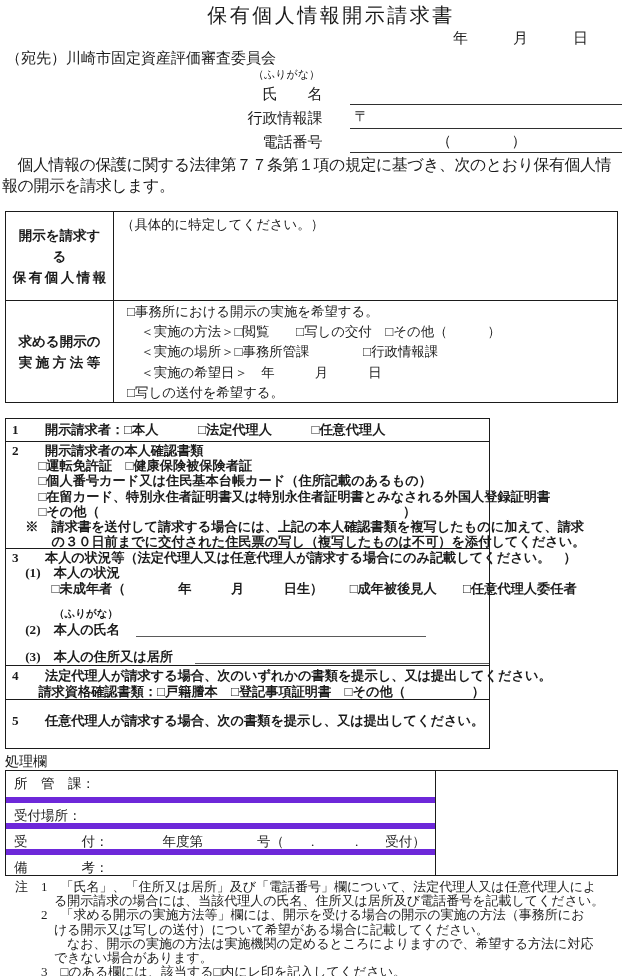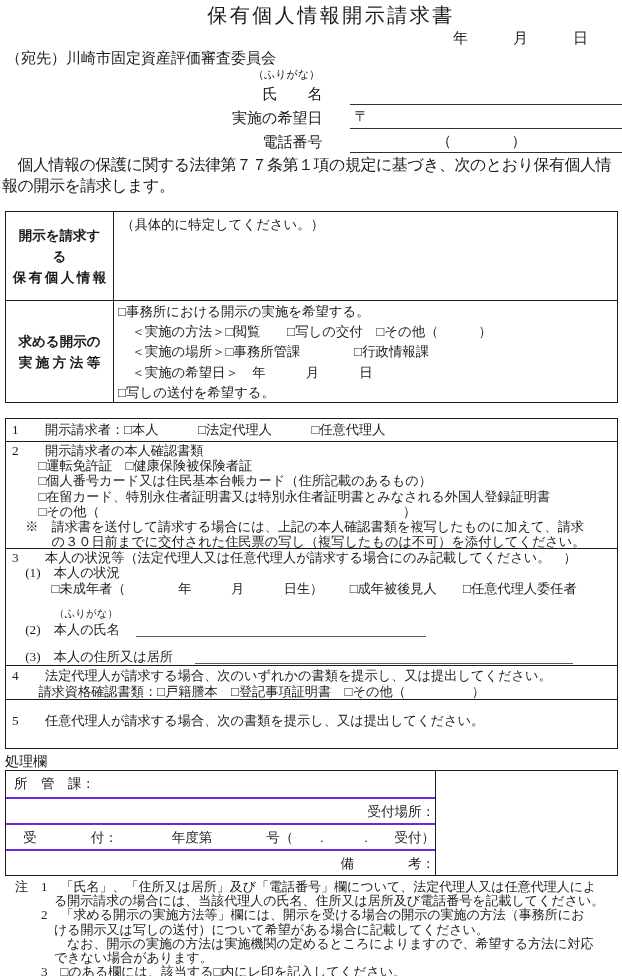--- a/index.html
+++ b/index.html
@@ -22,60 +22,60 @@
   .intro { margin-top:2px; padding-left:2px; font-size:16px; letter-spacing:-0.5px; line-height:20.5px; }
   .t1 { margin:15px 0 0 5px; width:613px; border:1.5px solid #1b1b1b; }
   .t1row { display:flex; }
   .t1row.r2 { border-top:1px solid #1b1b1b; }
   .r1 { height:88px; } .r2 { height:102px; }
   .t1h { width:108px; border-right:1px solid #1b1b1b; display:flex; flex-direction:column; justify-content:center; align-items:center; font-size:13.5px; line-height:21px;font-weight:bold; }
   .ls2 { letter-spacing:2.5px; text-indent:2.5px; }
   .ls3 { letter-spacing:3.5px; text-indent:3.5px; }
   .t1c { flex:1; font-size:13.4px; }
   .t1c.note { padding:4px 0 0 7px; }
-  .t1c.methods { padding:1px 0 0 4px; line-height:20.2px; }
-  .t2 { margin:15px 0 0 5px; width:613px; border:1.5px solid #1b1b1b; font-size:13.2px; }
+  .t1c.methods { padding:1px 0 0 4px; line-height:20.2px;margin-left:9px; }
+  .t2 { margin:15px 0 0 5px; width:485px; border:1.5px solid #1b1b1b; font-size:13.2px;font-weight:bold; }
   .sec { padding-left:6px; }
   .sec + .sec { border-top:1px solid #1b1b1b; }
   .s1 { height:22px; line-height:21px; }
   .s2 { height:107px; line-height:15.2px; padding-top:1px; }
   .s3 { height:117px; line-height:15.4px; padding-top:1px; }
   .s4 { height:34px; line-height:15.5px; padding-top:2px; }
   .s5 { height:49px; line-height:15.5px; padding-top:13px; }
   .gap12 { height:12px; } .gap10 { height:10px; }
   .small-label { font-size:10.5px; line-height:12px; }
   .frow3 { display:flex; align-items:flex-end; height:17px; }
   .fill3 { display:inline-block; border-bottom:1.5px solid #5a5a5a; height:16px; }
   .fill-name { margin-left:16px; width:290px; }
   .fill-addr { margin-left:22px; width:378px; }
   .shori-label { margin:4px 0 0 5px; font-size:14px; line-height:17px; }
   .ptable { margin-left:5px; width:613px; display:flex; border:1.5px solid #1b1b1b; }
   .pleft { width:430px; border-right:1px solid #1b1b1b; }
   .prow { height:26px; line-height:25px; padding-left:8px; font-size:13.5px; }
-  .prow + .prow { border-top:2px solid #6d28d9;text-align:right; }
+  .prow + .prow { border-top:6px solid #6d28d9; }
   .pright { flex:1; }
   .notes { margin-top:4px; padding-left:15px; font-size:13px; line-height:14.2px; }
 </style>
 </head>
 <body>
 
 <div class="page">
 
   <div class="title">保有個人情報開示請求書</div>
   <div class="date-line line">年　　　月　　　日</div>
   <div class="addressee line">（宛先）川崎市固定資産評価審査委員会</div>
 
   <div>
     <div class="furigana line">（ふりがな）</div>
     <div class="frow">
       <span class="flabel line">氏　　名</span>
       <span class="fline"></span>
     </div>
     <div class="frow">
-      <span class="flabel line">実施の希望日</span>
+      <span class="flabel line">行政情報課</span>
       <span class="fline"><span class="postal line">〒</span></span>
     </div>
     <div class="frow">
       <span class="flabel line">電話番号</span>
       <span class="fline"><span class="phone-inner line">（　　　　）</span></span>
     </div>
   </div>
 
   <div class="intro">
       <div class="line">　個人情報の保護に関する法律第７７条第１項の規定に基づき、次のとおり保有個人情</div>

